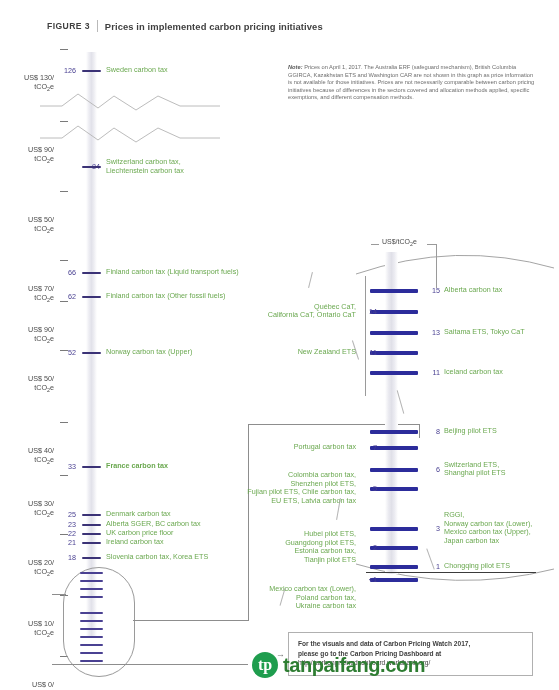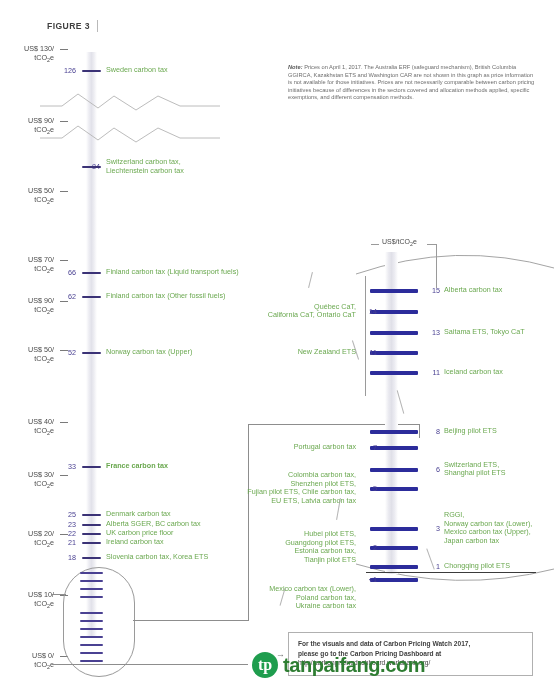--- a/index.html
+++ b/index.html
@@ -12,21 +12,21 @@
   #stage{position:absolute;left:0;top:0;width:559px;height:559px;}
 
   
   .fig-header{position:absolute;left:47px;top:20px;display:flex;align-items:center;gap:7px;}
   .fig-num{font-size:8.6px;font-weight:bold;color:#3f3f3f;letter-spacing:.4px;}
   .fig-rule{width:1px;height:12px;background:#b9b9b9;}
   .fig-title{font-size:9.4px;font-weight:bold;color:#3f3f3f;letter-spacing:.1px;}
 
   
   .axis-label{position:absolute;right:0;width:54px;text-align:right;
-    font-size:7.2px;line-height:9px;color:#4a4a4a;}
+    font-size:7.2px;line-height:9px;color:#4a4a4a;margin-top:29px;}
   .axis-label sub{font-size:5.4px;}
   .axis-tick{position:absolute;width:8px;height:1px;background:#7a7a7a;}
 
   
   .ribbon{position:absolute;width:11px;
     background:linear-gradient(to right,#ffffff 0%,#ececf2 28%,#e2e2ea 50%,#ededf2 72%,#ffffff 100%);}
   .ribbon-inset{position:absolute;width:13px;
     background:linear-gradient(to right,#ffffff 0%,#eaeaf0 28%,#e0e0e8 50%,#ebebf1 72%,#ffffff 100%);}
 
   
@@ -72,20 +72,21 @@
   .vline{position:absolute;width:1px;background:#8d8d8d;}
 </style>
 </head>
 <body>
 
 <div id="stage">
 
   <div class="fig-header">
     <span class="fig-num">FIGURE 3</span>
     <span class="fig-rule"></span>
+    <span class="fig-title">Prices in implemented carbon pricing initiatives</span>
   </div>
 
   <div class="note">
     <b>Note:</b><span> Prices on April 1, 2017. The Australia ERF (safeguard mechanism), British Columbia GGIRCA, Kazakhstan ETS and Washington CAR are not shown in this graph as price information is not available for those initiatives. Prices are not necessarily comparable between carbon pricing initiatives because of differences in the sectors covered and allocation methods applied, specific exemptions, and different compensation methods.</span>
   </div>
 
   <div id="axis-labels">
       <div class="axis-label" style="top: 44px; left: 0px;">
         <div>US$ 130/</div>
         <div>tCO<sub>2</sub>e</div>

